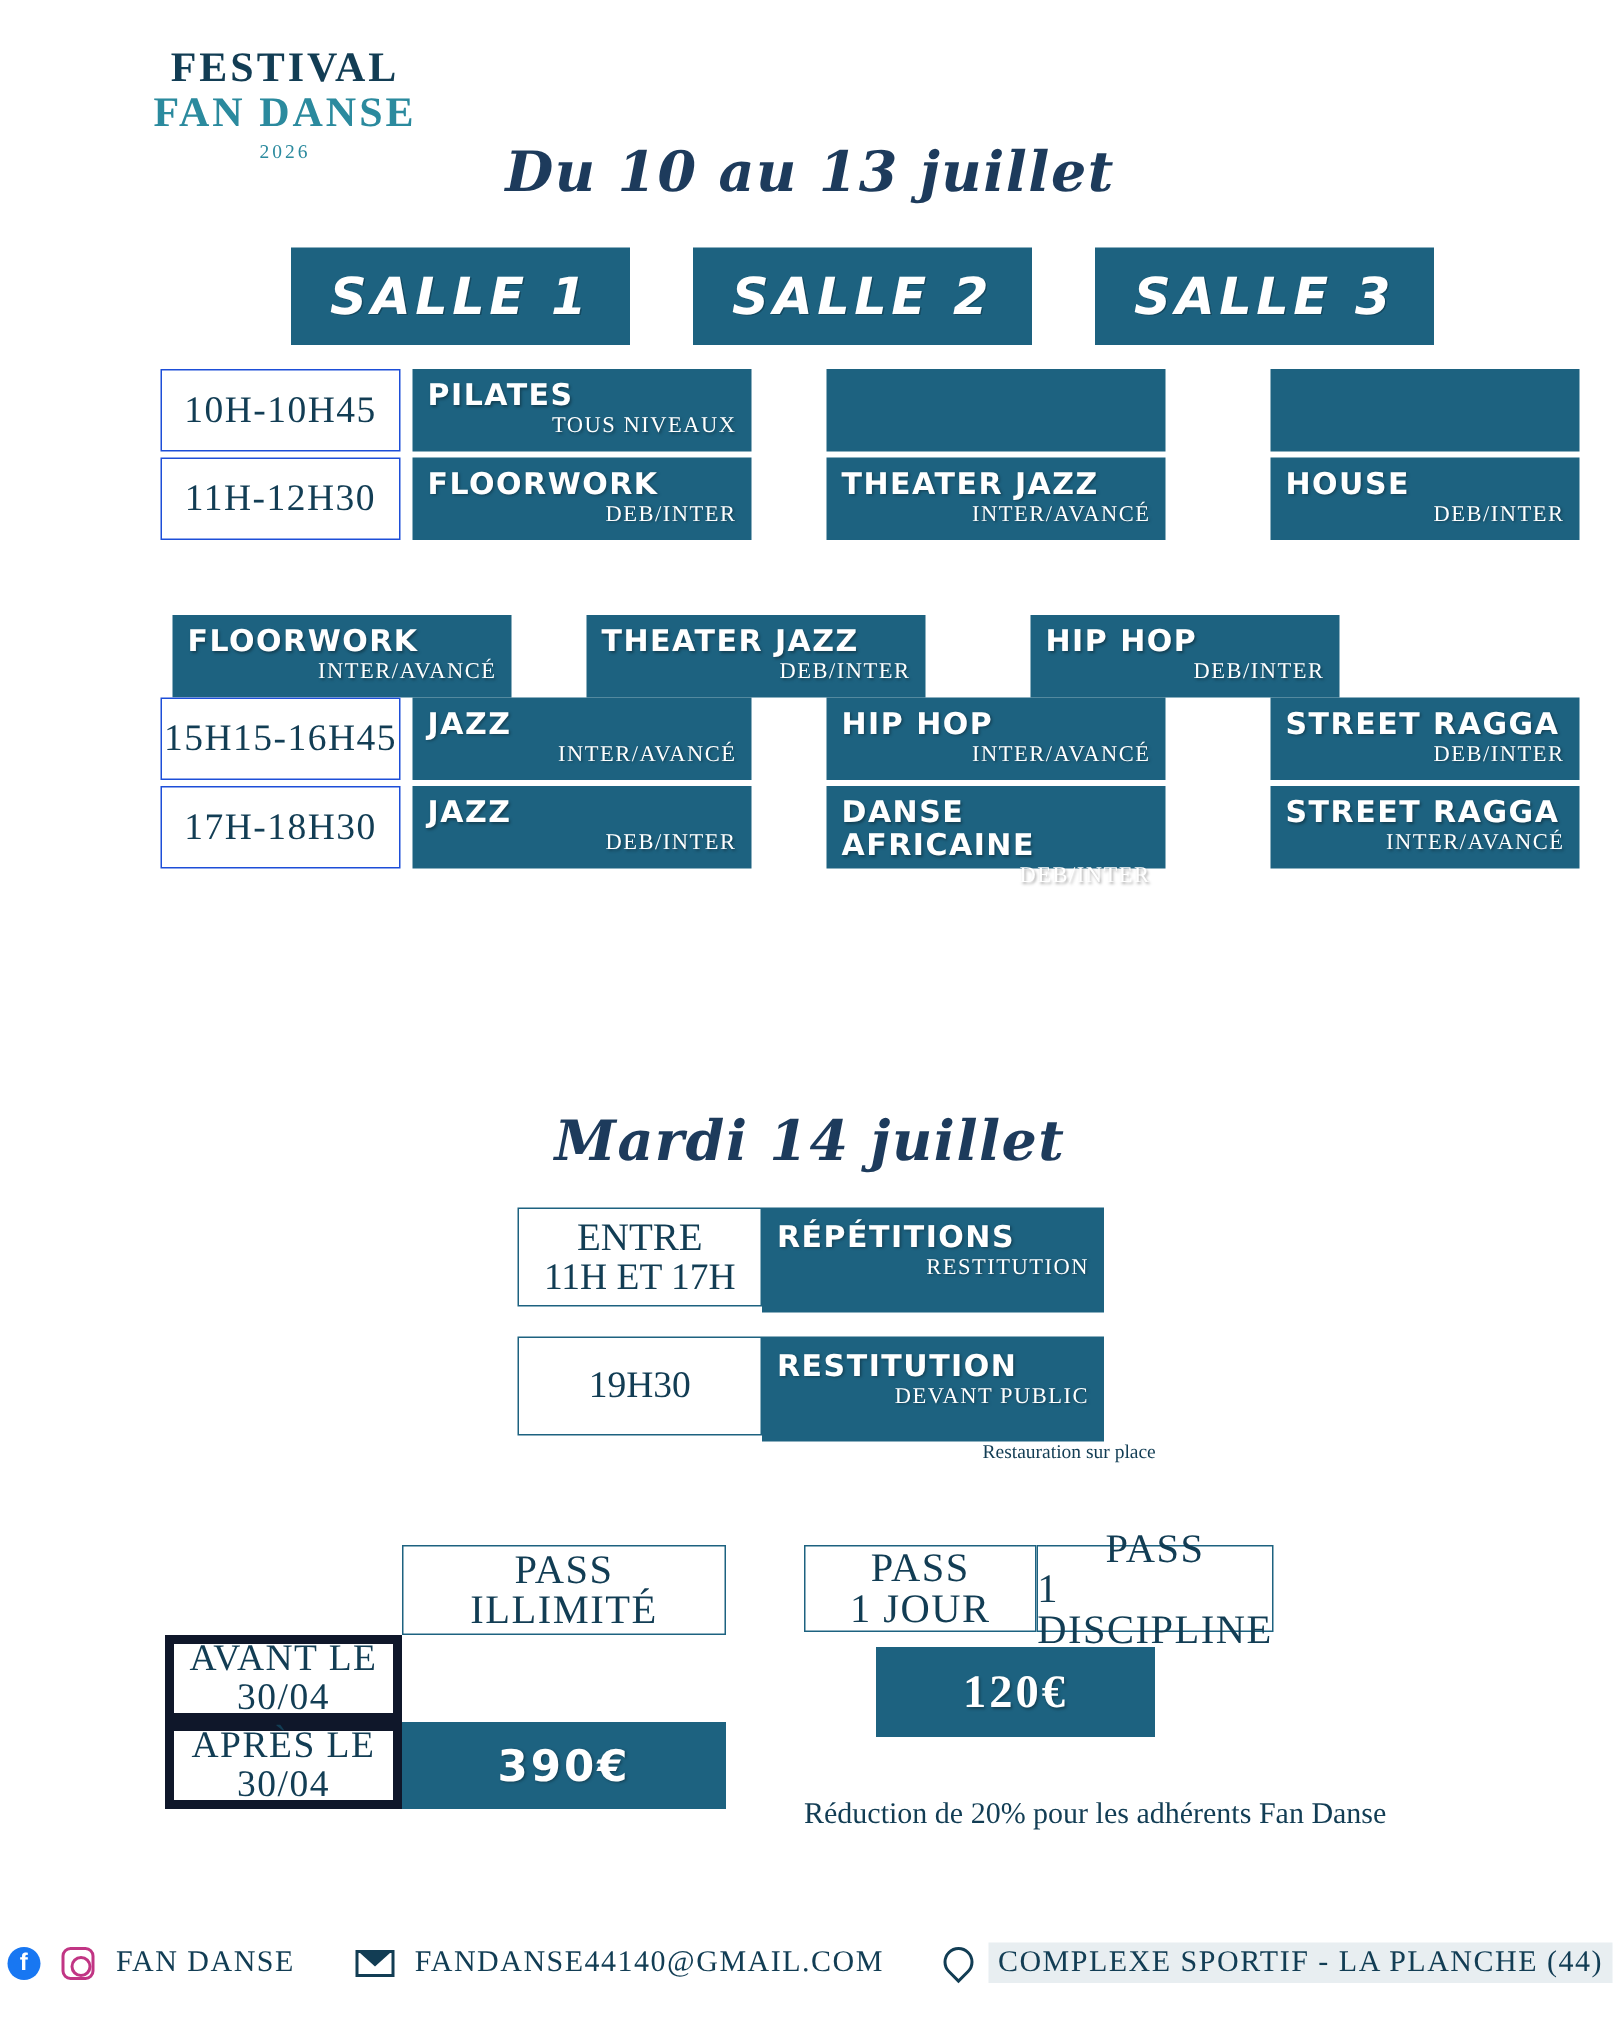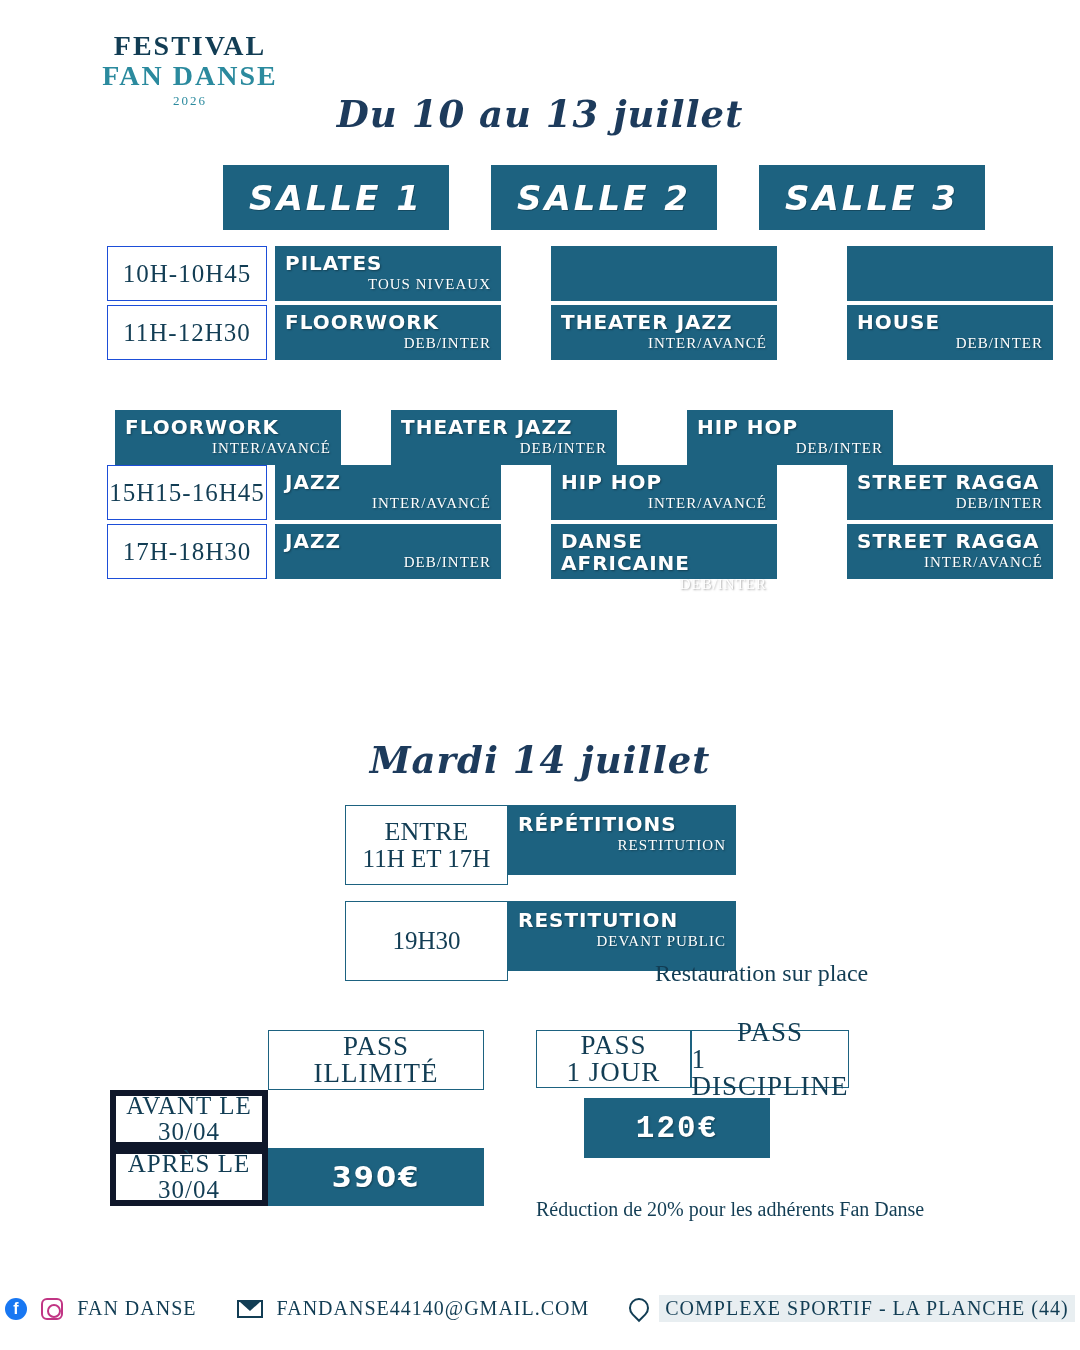--- a/index.html
+++ b/index.html
@@ -95,33 +95,33 @@
     font-family:"Liberation Serif", serif;
     font-size:15px; letter-spacing:1px; text-align:right;
     text-shadow:1px 1px 2px rgba(0,0,0,.35);
     margin-top:2px;
   }
 
   
   .mardi { position:absolute; left:345px; top:805px; }
   .mardi-row { display:flex; margin-bottom:16px; }
   .m-time {
-    width:163px; height:80px;
+    width:163px; height:66px;
     border:1px solid #1d6280; background:#fff;
     display:flex; flex-direction:column; align-items:center; justify-content:center;
     font-size:26px; line-height:1.05; color:#123d54;
   }
   .m-time .small { font-size:25px; }
   .m-block {
     width:228px; height:70px; background:#1d6280; color:#fff;
     padding:8px 10px 4px 10px;
   }
   .restau {
     position:absolute; left:655px; top:960px;
-    font-size:24px; color:#123d54;
+    font-size:13px; color:#123d54;
     font-family:"Liberation Serif", serif;
   }
 
   
   .pass-illimite { position:absolute; left:110px; top:1030px; }
   .pi-head {
     margin-left:158px;
     width:216px; height:60px;
     border:1px solid #1d6280; background:#fff;
     display:flex; flex-direction:column; align-items:center; justify-content:center;
@@ -158,21 +158,21 @@
     display:flex; flex-direction:column; align-items:center; justify-content:center;
     font-size:27px; line-height:1.0; letter-spacing:1px; color:#123d54;
   }
   .pr-cell.wide { width:158px; }
   .pr-price {
     margin-left:48px; margin-top:10px;
     width:186px; height:60px; background:#1d6280;
     display:flex; align-items:center; justify-content:center;
   }
   .pr-price span {
-    font-family:Liberation Mono, monospace;
+    font-family:Liberation Serif, serif;
     font-weight:bold; font-size:31px; color:#fff; letter-spacing:2px;
     text-shadow:1px 1px 2px rgba(0,0,0,.35);
   }
   .reduction {
     position:absolute; left:536px; top:1198px;
     font-size:20px; color:#123d54;
   }
 
   
   .footer {
@@ -220,21 +220,21 @@
   <div class="logo">
     <div class="l1">FESTIVAL</div>
     <div class="l2">FAN DANSE</div>
     <div class="l3">2026</div>
   </div>
 
   <div class="script-title" id="title-dates">Du 10 au 13 juillet</div>
 
   <div class="grid">
 
-    <div class="hdr-row" style="margin-left:116px;">
+    <div class="hdr-row" style="margin-left:87px;">
       <div class="hdr">
         <span>SALLE 1</span>
       </div>
       <div class="hdr">
         <span>SALLE 2</span>
       </div>
       <div class="hdr">
         <span>SALLE 3</span>
       </div>
     </div>

